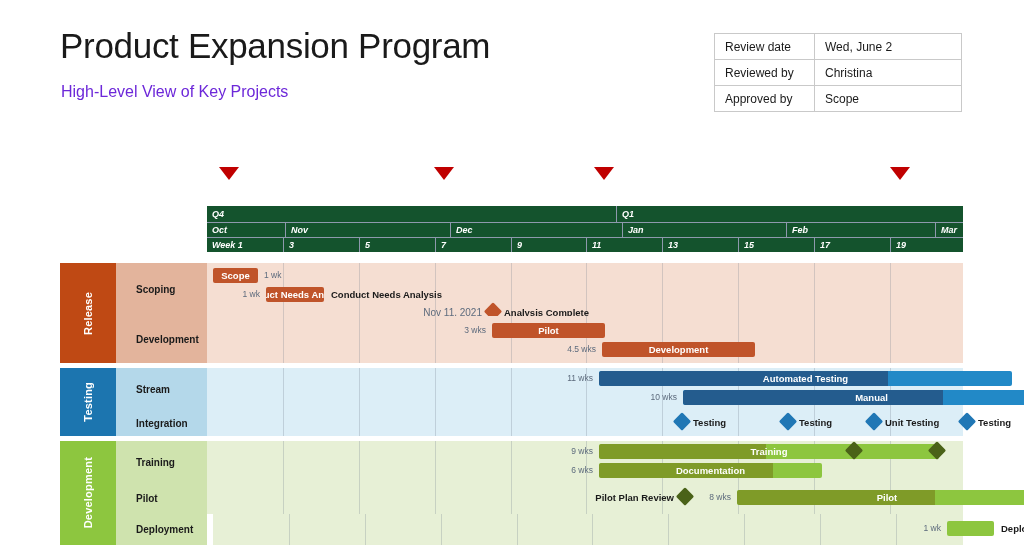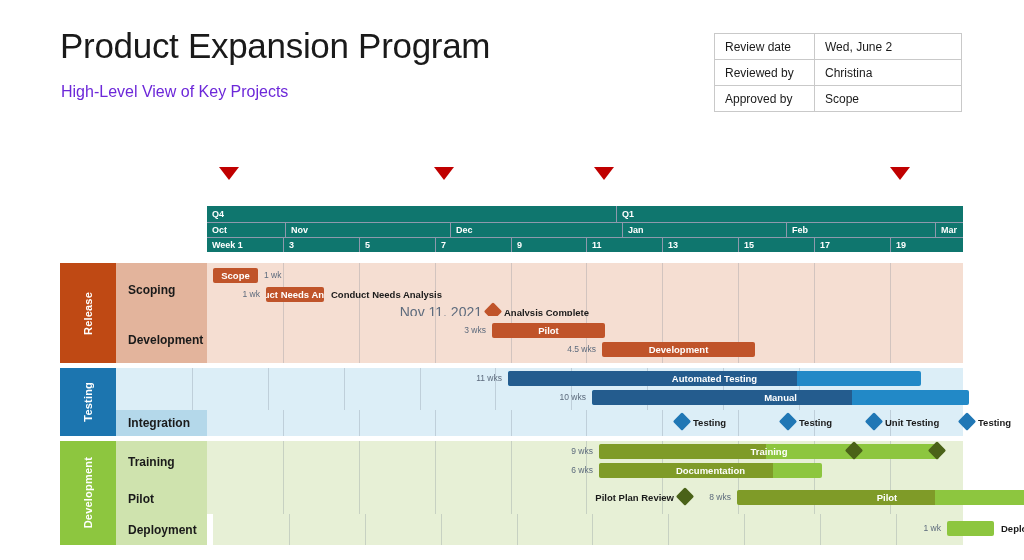--- a/index.html
+++ b/index.html
@@ -42,21 +42,21 @@
   .ms-date { font-size: 8.5px; color: #5a6b80; white-space: nowrap; margin-top: 2px; }
   .ms-tri {
     width: 0; height: 0; margin: 3px auto 0;
     border-left: 10px solid transparent;
     border-right: 10px solid transparent;
     border-top: 13px solid #C00000;
   }
 
   
   .tl { position: absolute; left: 207px; top: 206px; width: 756px; }
-  .tl-row { position: relative; width: 100%; background: #0f766e; }
+  .tl-row { position: relative; width: 100%; background: #14532d; font-style: italic; }
   .tl-row.q { height: 16px; }
   .tl-row.m { height: 15px; border-top: 1px solid #8e99ad; }
   .tl-row.w { height: 15px; border-top: 1px solid #8e99ad; }
   .tl-cell {
     position: absolute; top: 0; height: 100%;
     color: #ffffff; font-size: 9px; font-weight: bold;
     display: flex; align-items: center; padding-left: 5px;
     white-space: nowrap; border-left: 1px solid #8e99ad;
   }
   .tl-cell:first-child { border-left: none; }
@@ -70,22 +70,22 @@
   }
   .lane-name span {
     writing-mode: vertical-rl; transform: rotate(180deg);
     color: #ffffff; font-size: 11px; font-weight: bold;
     letter-spacing: 0.2px;
   }
   .lane-rows { flex: 1; position: relative; }
   .row { position: relative; display: flex; }
   .row-label {
     width: 91px; flex: 0 0 91px;
-    display: flex; align-items: center; padding-left: 12px;
-    font-size: 12px; font-weight: bold; color: #1a1a1a;
+    display: flex; align-items: center; padding-left: 20px;
+    font-size: 10px; font-weight: bold; color: #1a1a1a;
   }
   .track { flex: 1; position: relative; }
 
   
   .grid { position: absolute; inset: 0; pointer-events: none; }
   .grid i {
     position: absolute; top: 0; bottom: 0; width: 1px;
     background: rgba(120,130,145,0.28);
   }
 
@@ -109,21 +109,21 @@
   .after {
     position: absolute; font-size: 9.5px; font-weight: bold;
     color: #1a1a1a; white-space: nowrap; line-height: 15px;
   }
   .before {
     position: absolute; font-size: 9.5px; font-weight: bold;
     color: #1a1a1a; white-space: nowrap; transform: translateX(-100%);
     line-height: 15px;
   }
   .dlabel {
-    position: absolute; font-size: 14px; color: #5d6b7d;
+    position: absolute; font-size: 10px; color: #5d6b7d;
     white-space: nowrap; transform: translateX(-100%); line-height: 15px;
   }
   .dia {
     position: absolute; width: 13px; height: 13px;
     transform: translateX(-50%) rotate(45deg);
     border-radius: 1.5px;
   }
 
   
   .lane-release .lane-name   { background: #BF4914; }
@@ -270,20 +270,21 @@
             </div>
           </div>
         </div>
       </div>
       <div class="lane lane-testing">
         <div class="lane-name">
           <span>Testing</span>
         </div>
         <div class="lane-rows">
           <div class="row" style="height: 42px;">
+            <div class="row-label">Stream</div>
             <div class="track">
               <div class="grid">
                 <i style="left: 76px;"></i>
                 <i style="left: 152px;"></i>
                 <i style="left: 228px;"></i>
                 <i style="left: 304px;"></i>
                 <i style="left: 379px;"></i>
                 <i style="left: 455px;"></i>
                 <i style="left: 531px;"></i>
                 <i style="left: 607px;"></i>

